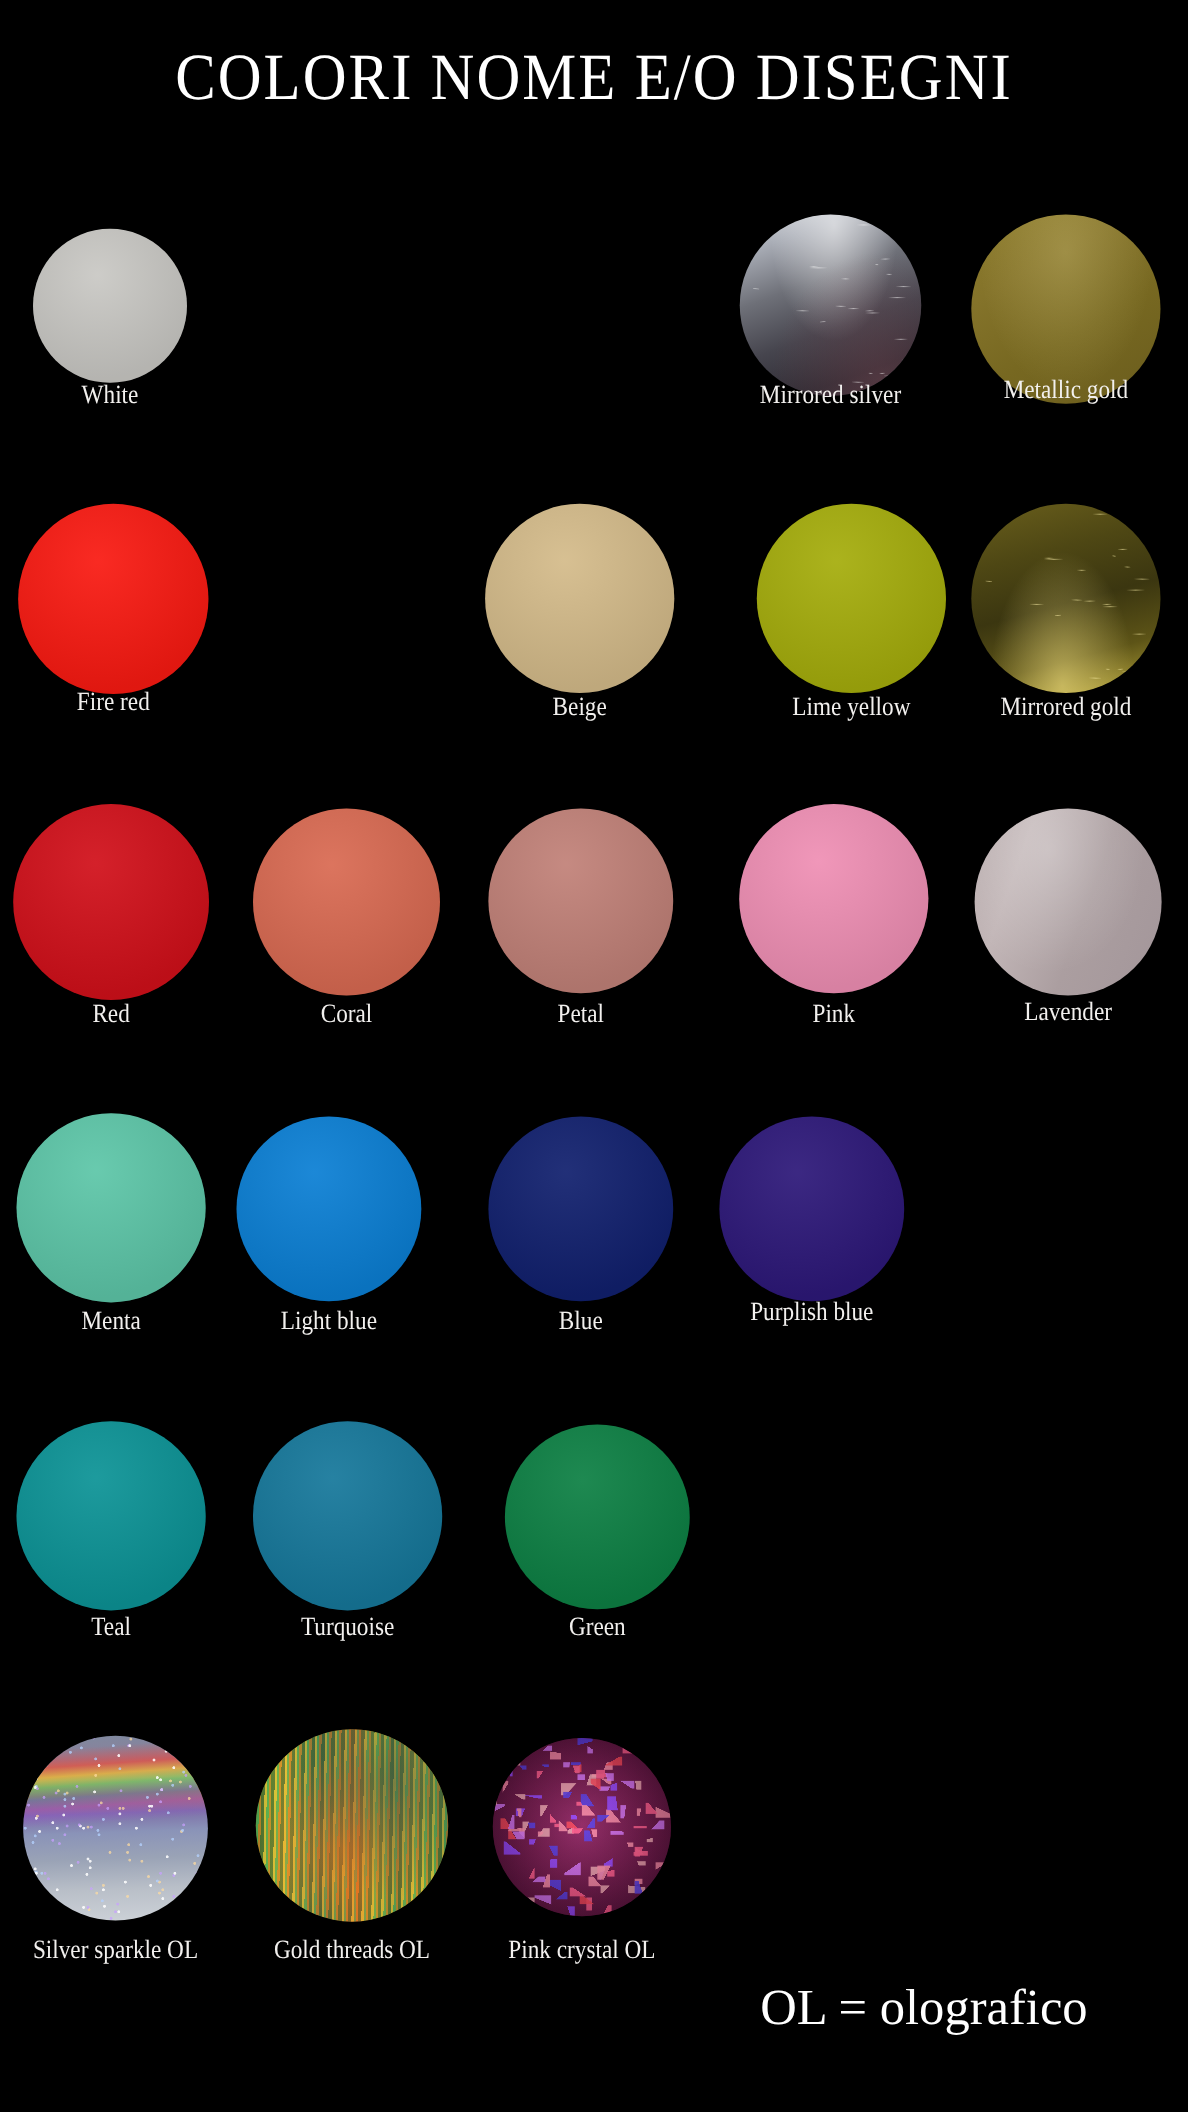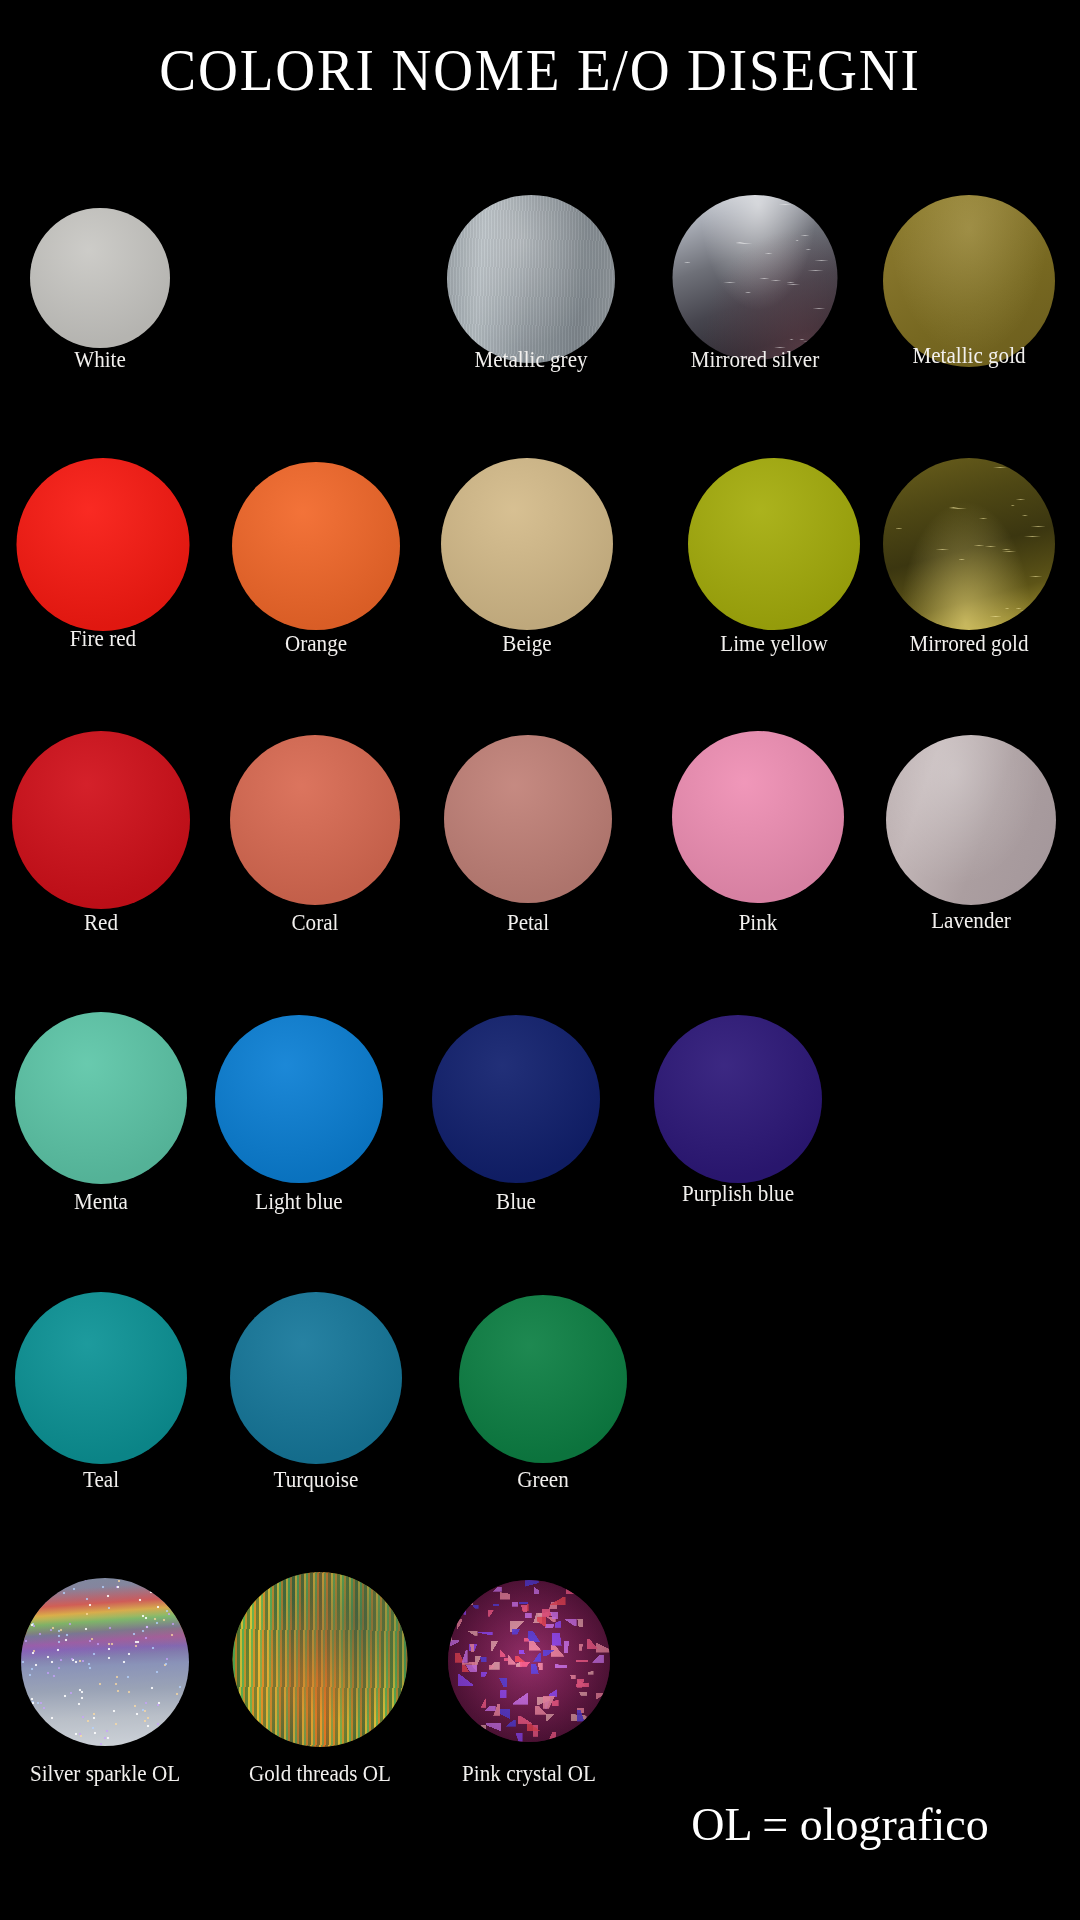--- a/index.html
+++ b/index.html
@@ -100,27 +100,20 @@
   <div class="title">COLORI NOME E/O DISEGNI</div>
 
   <div class="grid">
       <div class="row">
         <div class="cell" style="left: -8px;">
           <div class="swatch" style="width: 140px; height: 140px; top: 58px; background: rgb(201, 200, 196);">
             <div class="tex" style="background: radial-gradient(circle at 42% 30%, rgba(255, 255, 255, 0.07), rgba(0, 0, 0, 0.1) 75%);"></div>
           </div>
           <div class="label" style="top: 196px;">White</div>
         </div>
-        <div class="cell" style="left: 423px;">
-          <div class="swatch" style="width: 168px; height: 168px; top: 45px; background: linear-gradient(95deg, rgb(155, 163, 168) 0%, rgb(180, 188, 193) 22%, rgb(143, 151, 157) 50%, rgb(126, 134, 140) 78%, rgb(147, 153, 158) 100%);">
-            <div class="tex" style="background: radial-gradient(at 45% 28%, rgba(255, 255, 255, 0.3), rgba(255, 255, 255, 0) 62%);"></div>
-            <div class="tex" style="background: repeating-linear-gradient(92deg, rgba(255, 255, 255, 0.05) 0px, rgba(255, 255, 255, 0.05) 1px, rgba(0, 0, 0, 0.05) 1px, rgba(0, 0, 0, 0.05) 3px);"></div>
-          </div>
-          <div class="label" style="top: 196px;">Metallic grey</div>
-        </div>
         <div class="cell" style="left: 647px;">
           <div class="swatch" style="width: 165px; height: 165px; top: 45px; background: linear-gradient(160deg, rgb(214, 217, 222) 0%, rgb(169, 173, 182) 16%, rgb(110, 112, 120) 38%, rgb(70, 69, 78) 60%, rgb(46, 43, 51) 82%, rgb(59, 48, 56) 100%);">
             <div class="tex" style="background: radial-gradient(at 52% 6%, rgba(255, 255, 255, 0.55), rgba(255, 255, 255, 0) 48%);"></div>
             <div class="tex" style="background: radial-gradient(at 78% 92%, rgba(120, 70, 80, 0.45), rgba(0, 0, 0, 0) 55%);"></div>
             <div class="tex" style="background: linear-gradient(38deg, rgba(0, 0, 0, 0) 0px, rgba(255, 255, 255, 0.5) 50%, rgba(0, 0, 0, 0) 100%) 0% 92.1% / 4.6% 1px no-repeat, linear-gradient(135deg, rgba(0, 0, 0, 0) 0px, rgba(255, 255, 255, 0.5) 50%, rgba(0, 0, 0, 0) 100%) 72.9% 53.3% / 5% 1px no-repeat, linear-gradient(114deg, rgba(0, 0, 0, 0) 0px, rgba(255, 255, 255, 0.5) 50%, rgba(0, 0, 0, 0) 100%) 75.5% 54.3% / 8.2% 1px no-repeat, linear-gradient(127deg, rgba(0, 0, 0, 0) 0px, rgba(255, 255, 255, 0.5) 50%, rgba(0, 0, 0, 0) 100%) 81.7% 24.2% / 5.4% 1px no-repeat, linear-gradient(84deg, rgba(0, 0, 0, 0) 0px, rgba(255, 255, 255, 0.5) 50%, rgba(0, 0, 0, 0) 100%) 69.8% 5.4% / 8.2% 1px no-repeat, linear-gradient(92deg, rgba(0, 0, 0, 0) 0px, rgba(255, 255, 255, 0.5) 50%, rgba(0, 0, 0, 0) 100%) 92.2% 80.7% / 3.1% 1px no-repeat, linear-gradient(104deg, rgba(0, 0, 0, 0) 0px, rgba(255, 255, 255, 0.5) 50%, rgba(0, 0, 0, 0) 100%) 92.3% 68.9% / 7.8% 1px no-repeat, linear-gradient(60deg, rgba(0, 0, 0, 0) 0px, rgba(255, 255, 255, 0.5) 50%, rgba(0, 0, 0, 0) 100%) 91.2% 90.8% / 5.4% 1px no-repeat, linear-gradient(54deg, rgba(0, 0, 0, 0) 0px, rgba(255, 255, 255, 0.5) 50%, rgba(0, 0, 0, 0) 100%) 83.7% 33.2% / 3.4% 1px no-repeat, linear-gradient(100deg, rgba(0, 0, 0, 0) 0px, rgba(255, 255, 255, 0.5) 50%, rgba(0, 0, 0, 0) 100%) 42.8% 29.5% / 10.4% 1px no-repeat, linear-gradient(49deg, rgba(0, 0, 0, 0) 0px, rgba(255, 255, 255, 0.5) 50%, rgba(0, 0, 0, 0) 100%) 72.9% 87.8% / 2.5% 1px no-repeat, linear-gradient(35deg, rgba(0, 0, 0, 0) 0px, rgba(255, 255, 255, 0.5) 50%, rgba(0, 0, 0, 0) 100%) 56.1% 50.9% / 5.8% 1px no-repeat, linear-gradient(62deg, rgba(0, 0, 0, 0) 0px, rgba(255, 255, 255, 0.5) 50%, rgba(0, 0, 0, 0) 100%) 90.9% 5.5% / 5.3% 1px no-repeat, linear-gradient(30deg, rgba(0, 0, 0, 0) 0px, rgba(255, 255, 255, 0.5) 50%, rgba(0, 0, 0, 0) 100%) 66.4% 92.4% / 6.6% 1px no-repeat, linear-gradient(76deg, rgba(0, 0, 0, 0) 0px, rgba(255, 255, 255, 0.5) 50%, rgba(0, 0, 0, 0) 100%) 40.6% 28.4% / 5.3% 1px no-repeat, linear-gradient(42deg, rgba(0, 0, 0, 0) 0px, rgba(255, 255, 255, 0.5) 50%, rgba(0, 0, 0, 0) 100%) 33.3% 53.2% / 7.5% 1px no-repeat, linear-gradient(114deg, rgba(0, 0, 0, 0) 0px, rgba(255, 255, 255, 0.5) 50%, rgba(0, 0, 0, 0) 100%) 90.6% 45.8% / 9.8% 1px no-repeat, linear-gradient(124deg, rgba(0, 0, 0, 0) 0px, rgba(255, 255, 255, 0.5) 50%, rgba(0, 0, 0, 0) 100%) 63.4% 51.6% / 6.5% 1px no-repeat, linear-gradient(45deg, rgba(0, 0, 0, 0) 0px, rgba(255, 255, 255, 0.5) 50%, rgba(0, 0, 0, 0) 100%) 94% 39.7% / 8.4% 1px no-repeat, linear-gradient(70deg, rgba(0, 0, 0, 0) 0px, rgba(255, 255, 255, 0.5) 50%, rgba(0, 0, 0, 0) 100%) 58.7% 35.1% / 5% 1px no-repeat, linear-gradient(147deg, rgba(0, 0, 0, 0) 0px, rgba(255, 255, 255, 0.5) 50%, rgba(0, 0, 0, 0) 100%) 79.5% 87.8% / 3% 1px no-repeat, linear-gradient(14deg, rgba(0, 0, 0, 0) 0px, rgba(255, 255, 255, 0.5) 50%, rgba(0, 0, 0, 0) 100%) 7.8% 40.7% / 3.4% 1px no-repeat, linear-gradient(26deg, rgba(0, 0, 0, 0) 0px, rgba(255, 255, 255, 0.5) 50%, rgba(0, 0, 0, 0) 100%) 99.6% 22% / 7.7% 1px no-repeat, linear-gradient(166deg, rgba(0, 0, 0, 0) 0px, rgba(255, 255, 255, 0.5) 50%, rgba(0, 0, 0, 0) 100%) 45.7% 59.3% / 3.2% 1px no-repeat, linear-gradient(163deg, rgba(0, 0, 0, 0) 0px, rgba(255, 255, 255, 0.5) 50%, rgba(0, 0, 0, 0) 100%) 88.5% 89.1% / 10% 1px no-repeat, linear-gradient(45deg, rgba(0, 0, 0, 0) 0px, rgba(255, 255, 255, 0.5) 50%, rgba(0, 0, 0, 0) 100%) 76.1% 27.5% / 2.1% 1px no-repeat;"></div>
           </div>
           <div class="label" style="top: 196px;">Mirrored silver</div>
         </div>
         <div class="cell" style="left: 861px;">
           <div class="swatch" style="width: 172px; height: 172px; top: 45px; background: linear-gradient(150deg, rgb(140, 123, 44) 0%, rgb(132, 115, 42) 30%, rgb(119, 104, 33) 60%, rgb(106, 92, 29) 100%);">
@@ -129,26 +122,20 @@
           <div class="label" style="top: 192px;">Metallic gold</div>
         </div>
       </div>
       <div class="row">
         <div class="cell" style="left: -5px;">
           <div class="swatch" style="width: 173px; height: 173px; top: 28px; background: rgb(249, 26, 18);">
             <div class="tex" style="background: radial-gradient(circle at 42% 30%, rgba(255, 255, 255, 0.07), rgba(0, 0, 0, 0.1) 75%);"></div>
           </div>
           <div class="label" style="top: 195px;">Fire red</div>
         </div>
-        <div class="cell" style="left: 208px;">
-          <div class="swatch" style="width: 168px; height: 168px; top: 32px; background: rgb(242, 104, 42);">
-            <div class="tex" style="background: radial-gradient(circle at 42% 30%, rgba(255, 255, 255, 0.07), rgba(0, 0, 0, 0.1) 75%);"></div>
-          </div>
-          <div class="label" style="top: 200px;">Orange</div>
-        </div>
         <div class="cell" style="left: 419px;">
           <div class="swatch" style="width: 172px; height: 172px; top: 28px; background: rgb(212, 187, 138);">
             <div class="tex" style="background: radial-gradient(circle at 42% 30%, rgba(255, 255, 255, 0.07), rgba(0, 0, 0, 0.1) 75%);"></div>
           </div>
           <div class="label" style="top: 200px;">Beige</div>
         </div>
         <div class="cell" style="left: 666px;">
           <div class="swatch" style="width: 172px; height: 172px; top: 28px; background: rgb(165, 173, 12);">
             <div class="tex" style="background: radial-gradient(circle at 42% 30%, rgba(255, 255, 255, 0.07), rgba(0, 0, 0, 0.1) 75%);"></div>
           </div>
@@ -200,21 +187,21 @@
             <div class="tex" style="background: radial-gradient(circle at 42% 30%, rgba(255, 255, 255, 0.07), rgba(0, 0, 0, 0.1) 75%);"></div>
           </div>
           <div class="label" style="top: 198px;">Menta</div>
         </div>
         <div class="cell" style="left: 191px;">
           <div class="swatch" style="width: 168px; height: 168px; top: 25px; background: rgb(11, 127, 212);">
             <div class="tex" style="background: radial-gradient(circle at 42% 30%, rgba(255, 255, 255, 0.07), rgba(0, 0, 0, 0.1) 75%);"></div>
           </div>
           <div class="label" style="top: 198px;">Light blue</div>
         </div>
-        <div class="cell" style="left: 408px; text-decoration: underline;">
+        <div class="cell" style="left: 420px; text-decoration: underline;">
           <div class="swatch" style="width: 168px; height: 168px; top: 25px; background: rgb(17, 32, 110);">
             <div class="tex" style="background: radial-gradient(circle at 42% 30%, rgba(255, 255, 255, 0.07), rgba(0, 0, 0, 0.1) 75%);"></div>
           </div>
           <div class="label" style="top: 198px;">Blue</div>
         </div>
         <div class="cell" style="left: 630px;">
           <div class="swatch" style="width: 168px; height: 168px; top: 25px; background: rgb(45, 24, 121);">
             <div class="tex" style="background: radial-gradient(circle at 42% 30%, rgba(255, 255, 255, 0.07), rgba(0, 0, 0, 0.1) 75%);"></div>
           </div>
           <div class="label" style="top: 190px;">Purplish blue</div>

